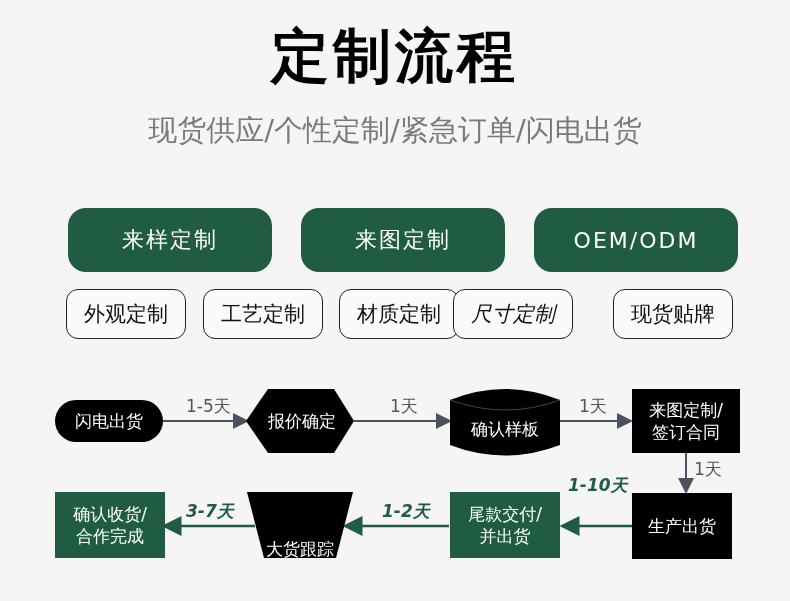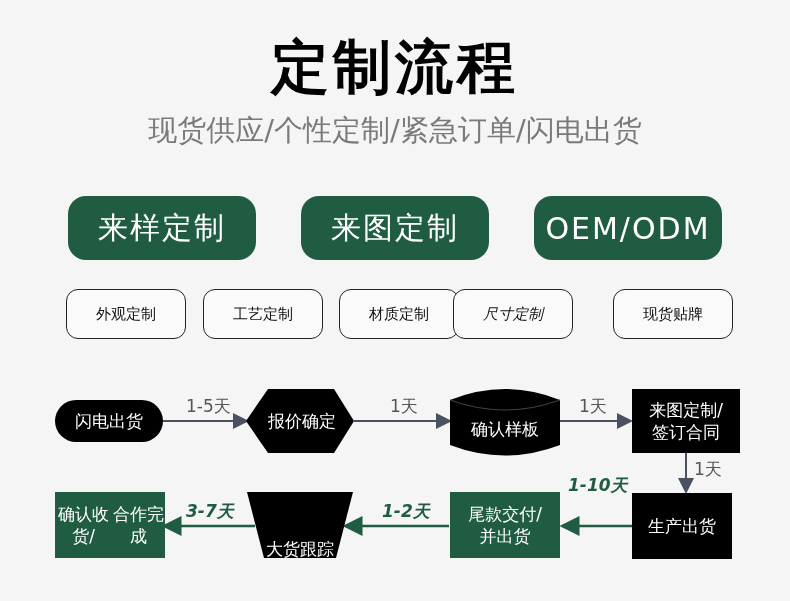--- a/index.html
+++ b/index.html
@@ -1,36 +1,36 @@
 <!DOCTYPE html>
 <html><head>
 <meta charset="utf-8">
 <style>
   html, body { margin:0; padding:0; }
   body {
     width:790px; height:601px; background:#f5f5f5; position:relative; overflow:hidden;
     font-family: "DejaVu Sans", "Liberation Sans", sans-serif;
   }
   .title {
-    position:absolute; left:0; width:790px; top:32px; text-align:center;
+    position:absolute; left:0; width:790px; top:21px; text-align:center;
     font-size:58px; font-weight:bold; color:#000; letter-spacing:4px; line-height:70px;
   }
   .subtitle {
     position:absolute; left:0; width:790px; top:114px; text-align:center;
     font-size:29px; color:#7a7a7a; line-height:32px;
   }
   .big-btn {
-    position:absolute; top:196px; height:64px; width:188px; border-radius:18px;
-    background:#1f5c42; color:#fff; font-size:30px; display:flex; align-items:center; justify-content:center;
+    position:absolute; top:208px; height:64px; width:204px; border-radius:18px;
+    background:#1f5c42; color:#fff; font-size:22px; display:flex; align-items:center; justify-content:center;
     letter-spacing:2px;
   }
   .small-btn {
     position:absolute; top:289px; height:50px; width:120px; border-radius:12px;
     border:1.5px solid #222; background:#fafafa; box-sizing:border-box;
-    display:flex; align-items:center; justify-content:center; font-size:15px; color:#111;
+    display:flex; align-items:center; justify-content:center; font-size:21px; color:#111;
   }
   .node {
     position:absolute; color:#fff; display:flex; align-items:center; justify-content:center;
     text-align:center; font-size:17px; line-height:22px;
   }
   .lbl { position:absolute; font-size:17px; color:#555; }
   .lbl.green { color:#1f5c42; font-weight:bold;font-style:italic; }
   svg.lines { position:absolute; left:0; top:0; }
 </style>
 </head>
@@ -92,21 +92,21 @@
 <div class="node" style="left:632px; top:493px; width:100px; height:66px; background:#000;">
   <span>生产出货</span>
 </div>
 <div class="node" style="left:450px; top:492px; width:110px; height:66px; background:#1f5c42; flex-direction:column;">
   <span>尾款交付/</span>
   <span>并出货</span>
 </div>
 <div class="node" style="left:258px; top:510px; width:84px; height:30px;margin-top:24px;">
   <span>大货跟踪</span>
 </div>
-<div class="node" style="left:55px; top:492px; width:110px; height:66px; background:#1f5c42; flex-direction:row;">
+<div class="node" style="left:55px; top:492px; width:110px; height:66px; background:#1f5c42; flex-direction:column;">
   <span>确认收货/</span>
   <span>合作完成</span>
 </div>
 
 <div class="lbl" style="left:186px; top:395px;">1-5天</div>
 <div class="lbl" style="left:390px; top:395px;">1天</div>
 <div class="lbl" style="left:579px; top:395px;">1天</div>
 <div class="lbl" style="left:694px; top:458px;">1天</div>
 <div class="lbl green" style="left:568px; top:474px;">1-10天</div>
 <div class="lbl green" style="left:382px; top:500px;">1-2天</div>

